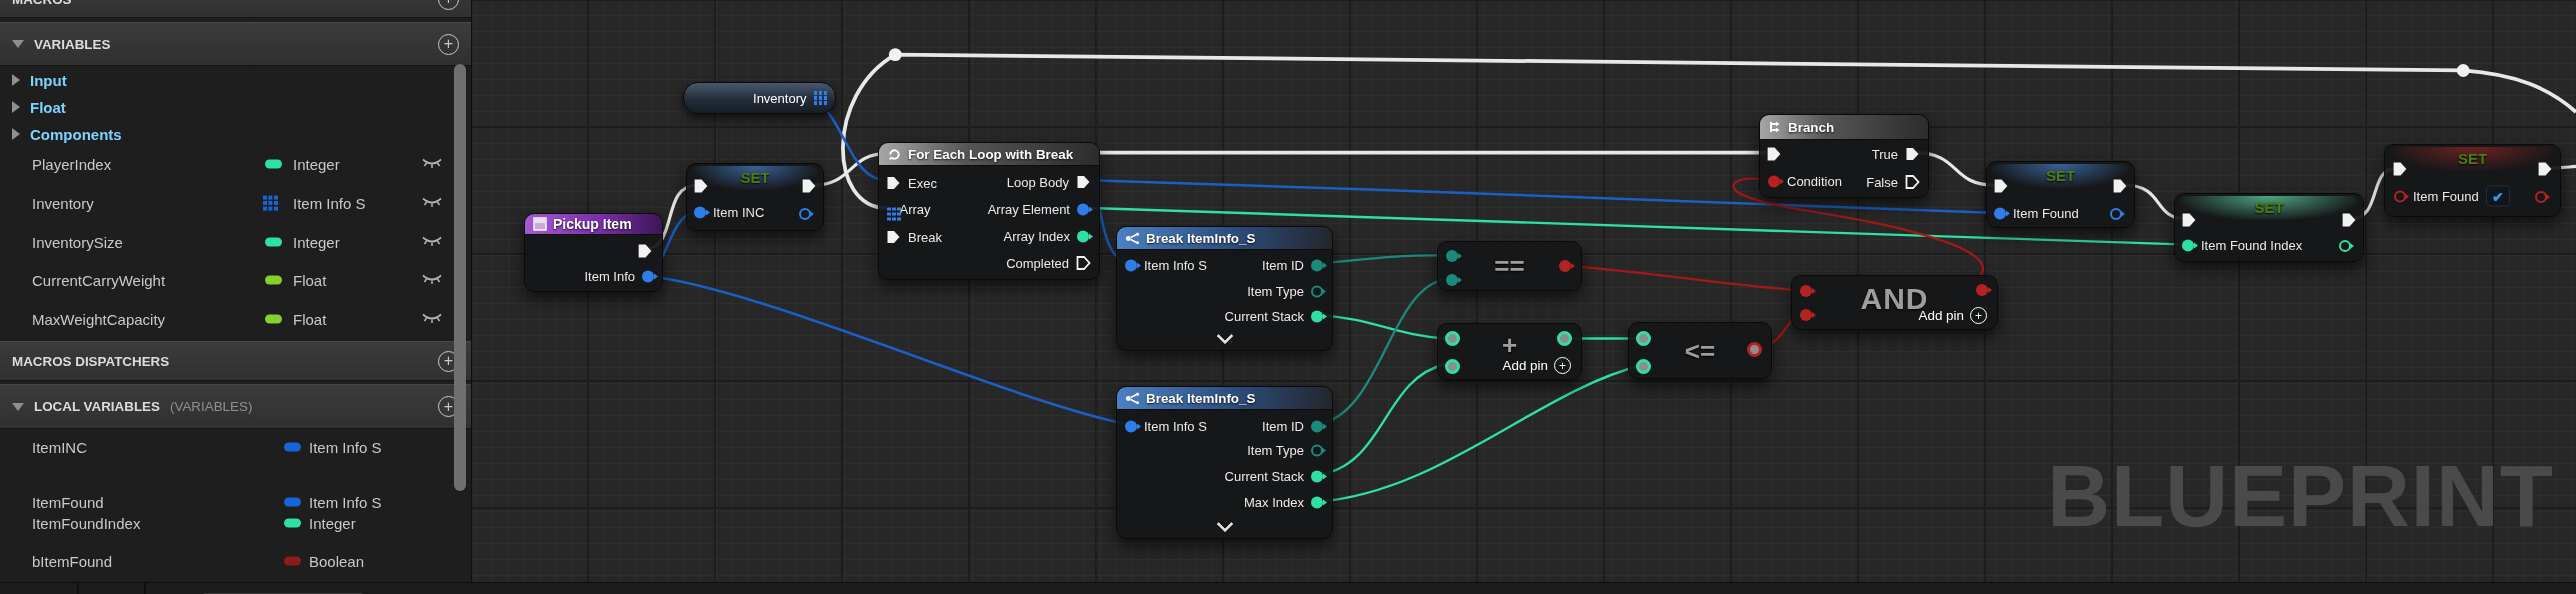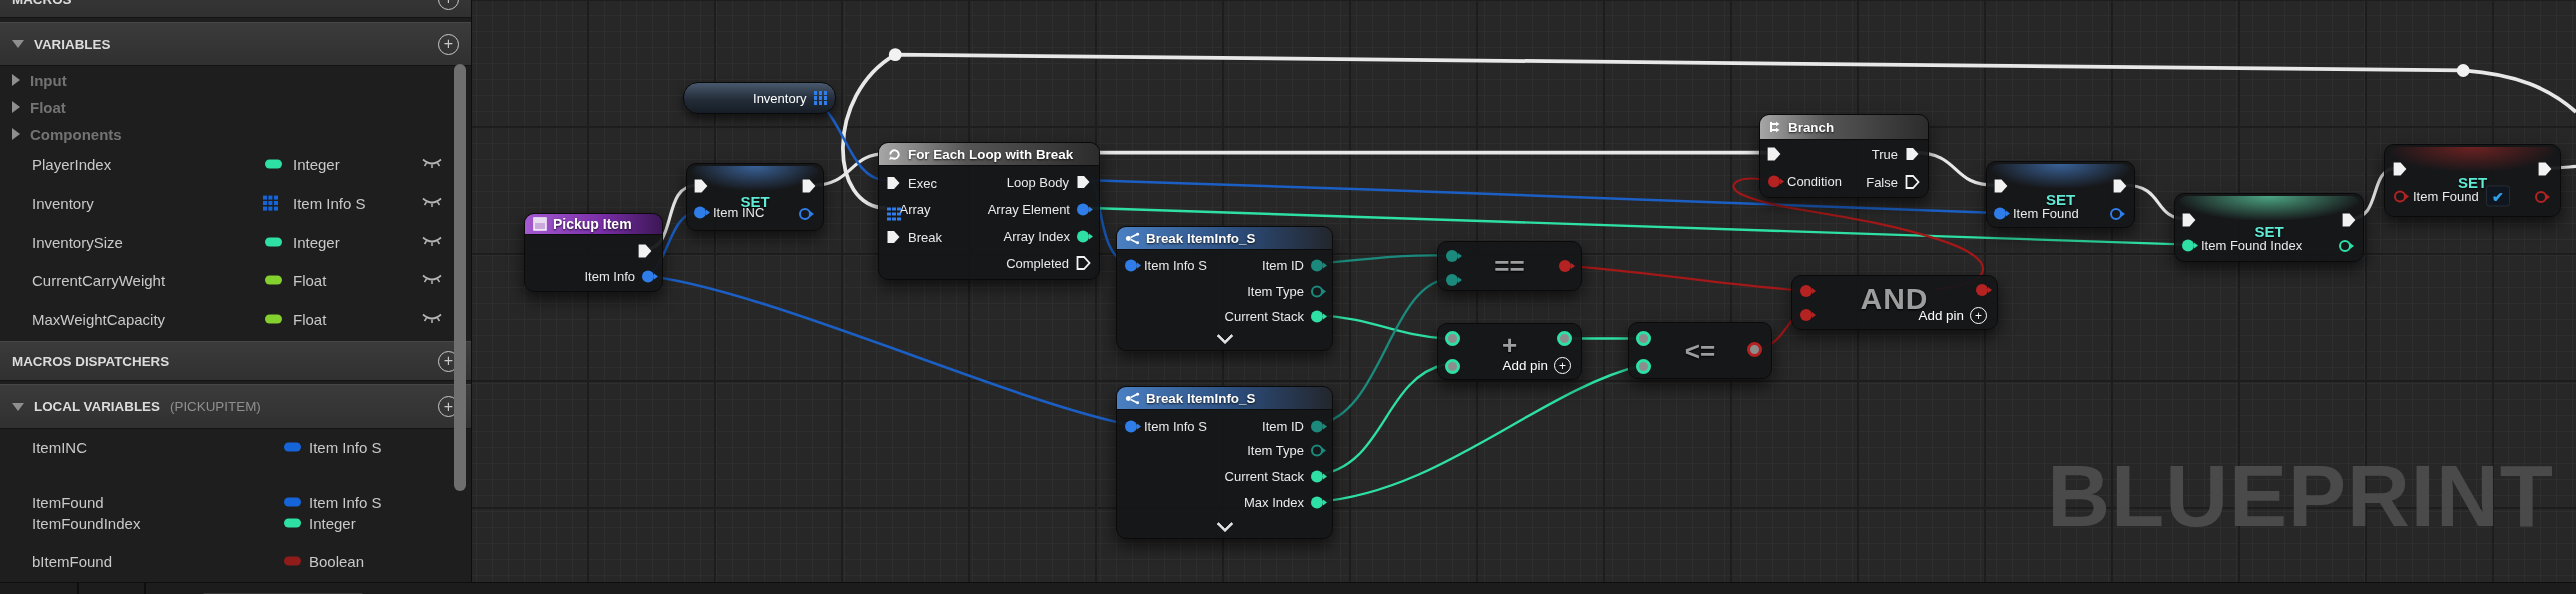--- a/index.html
+++ b/index.html
@@ -32,21 +32,21 @@
   .node{position:absolute;z-index:3;background:rgba(21,22,24,.94);
     border:1px solid #0a0a0a;border-radius:10px;
     box-shadow:0 7px 16px rgba(0,0,0,.6);color:#e8e8e8;}
   .nhead{height:23px;border-radius:9px 9px 0 0;display:flex;align-items:center;gap:6px;
     padding:0 8px;font-weight:bold;font-size:13.4px;color:#fff;
     text-shadow:0 1px 2px rgba(0,0,0,.8);border-bottom:1px solid #0c0c0c;}
   .h-gray{background:linear-gradient(90deg,#a6a6a6 0%,#555 40%,#2c2c2c 100%);}
   .h-blue{background:linear-gradient(90deg,#4a80c4 0%,#2c4d7c 55%,#23262c 100%);}
   .h-purple{background:linear-gradient(90deg,#a45ad0 0%,#7a2fa8 55%,#3c1656 100%);}
   .settitle{position:absolute;left:0;right:0;top:5px;text-align:center;font-weight:bold;
-    font-size:15px;color:#5eead4;text-shadow:0 1px 2px #000;margin-top:24px;}
+    font-size:15px;color:#4d7c0f;text-shadow:0 1px 2px #000;}
   .tint{position:absolute;left:4px;right:4px;top:2px;height:24px;border-radius:8px;opacity:.85;}
   .tint-blue{background:radial-gradient(ellipse at 50% 0%,#3f6fae 0%,rgba(25,35,55,0) 75%);}
   .tint-green{background:radial-gradient(ellipse at 50% 0%,#56bf97 0%,rgba(25,45,35,0) 75%);}
   .tint-red{background:radial-gradient(ellipse at 50% 0%,#7c2323 0%,rgba(45,20,20,0) 75%);}
 
   .prow{position:absolute;display:flex;align-items:center;gap:7px;font-size:13px;
     color:#eaeaea;white-space:nowrap;transform:translateY(-50%);}
   .pin{position:relative;width:12px;height:12px;border-radius:50%;background:currentColor;flex:0 0 auto;}
   .pin::after{content:"";position:absolute;left:12px;top:50%;transform:translateY(-50%);
     border-top:3.5px solid transparent;border-bottom:3.5px solid transparent;border-left:4.5px solid currentColor;}
@@ -93,21 +93,21 @@
   .tri-e{width:0;height:0;border-left:6px solid transparent;border-right:6px solid transparent;
     border-top:8px solid #8f8f8f;flex:0 0 auto;}
   .tri-c{width:0;height:0;border-top:6px solid transparent;border-bottom:6px solid transparent;
     border-left:8px solid #8f8f8f;flex:0 0 auto;}
   .srow{position:absolute;left:0;width:100%;height:32px;color:#c9c9c9;font-size:15px;}
   .srow .name{position:absolute;left:32px;top:50%;transform:translateY(-50%);}
   .srow .pillbox{position:absolute;left:265px;top:50%;transform:translateY(-50%);}
   .srow .type{position:absolute;left:293px;top:50%;transform:translateY(-50%);}
   .srow .eye{position:absolute;left:421px;top:50%;transform:translateY(-50%);}
   .srow.local .pillbox{left:284px;} .srow.local .type{left:309px;}
-  .grow{position:absolute;left:0;width:100%;height:27px;color:#737373;font-weight:bold;font-size:15px;}
+  .grow{position:absolute;left:0;width:100%;height:27px;color:#7dd3fc;font-weight:bold;font-size:15px;}
   .grow .tri-c{position:absolute;left:12px;top:50%;transform:translateY(-50%);}
   .grow .name{position:absolute;left:30px;top:50%;transform:translateY(-50%);}
   .pill{width:17px;height:9px;border-radius:5px;display:block;}
   .pill-int{background:var(--int-teal);} .pill-float{background:var(--float-green);}
   .pill-bool{background:var(--bool-red);} .pill-struct{background:#1565d8;}
   .gicon{position:relative;width:3.8px;height:3.8px;background:#1565d8;display:block;
     box-shadow:5.4px 0 #1565d8,11px 0 #1565d8,0 5.4px #1565d8,5.4px 5.4px #1565d8,11px 5.4px #1565d8,
       0 11px #1565d8,5.4px 11px #1565d8,11px 11px #1565d8;margin-bottom:11px;}
   .ctx{font-weight:normal;color:#8f8f8f;}
   .scrollbar{position:absolute;left:454px;top:64px;width:12px;height:427px;background:#6f6f6f;
@@ -515,21 +515,21 @@
     </div>
 
     <div class="section" style="top:341px;height:38px;">
       <span>MACROS DISPATCHERS</span>
       <span class="plus">+</span>
     </div>
 
     <div class="section" style="top:384px;height:43px;">
       <span class="tri-e"></span>
       <span>LOCAL VARIABLES</span>
-      <span class="ctx">(PICKUPITEM)</span>
+      <span class="ctx">(VARIABLES)</span>
       <span class="plus">+</span>
     </div>
 
     <div class="srow local" style="top:431px;">
       <span class="name">ItemINC</span>
       <span class="pillbox">
           <span class="pill pill-struct"></span>
         </span>
       <span class="type">Item Info S</span>
     </div>

